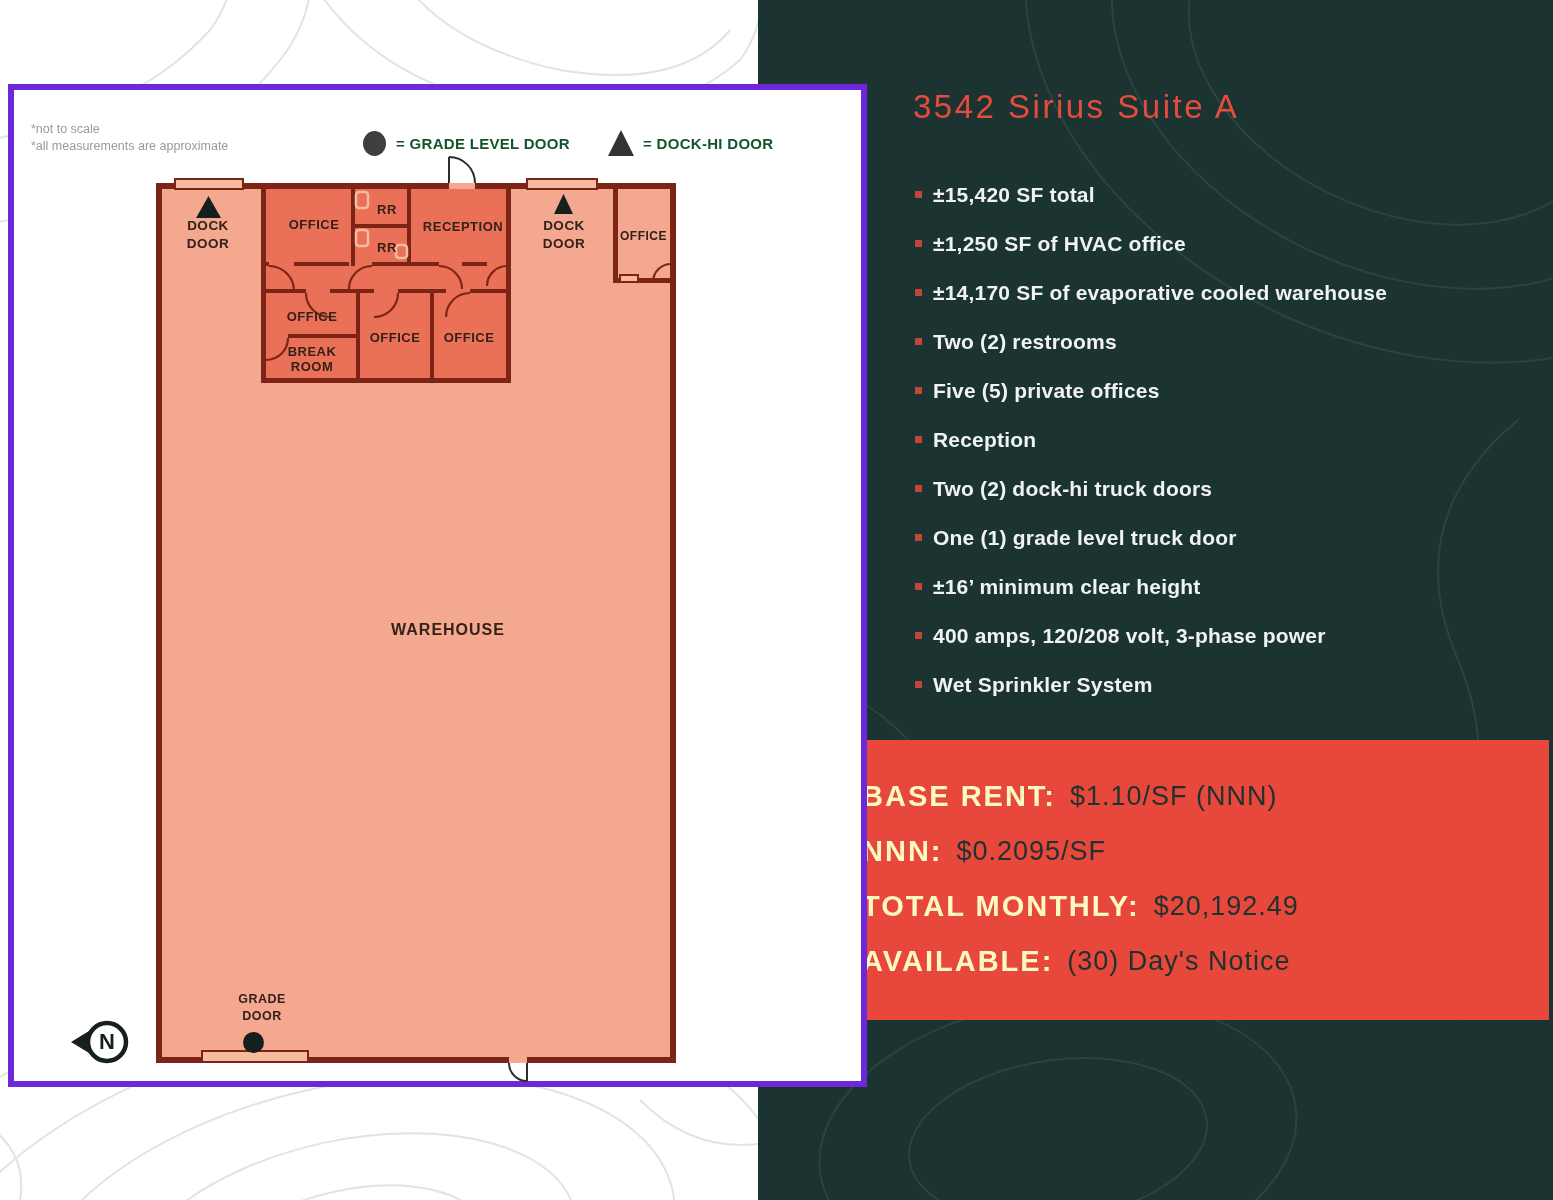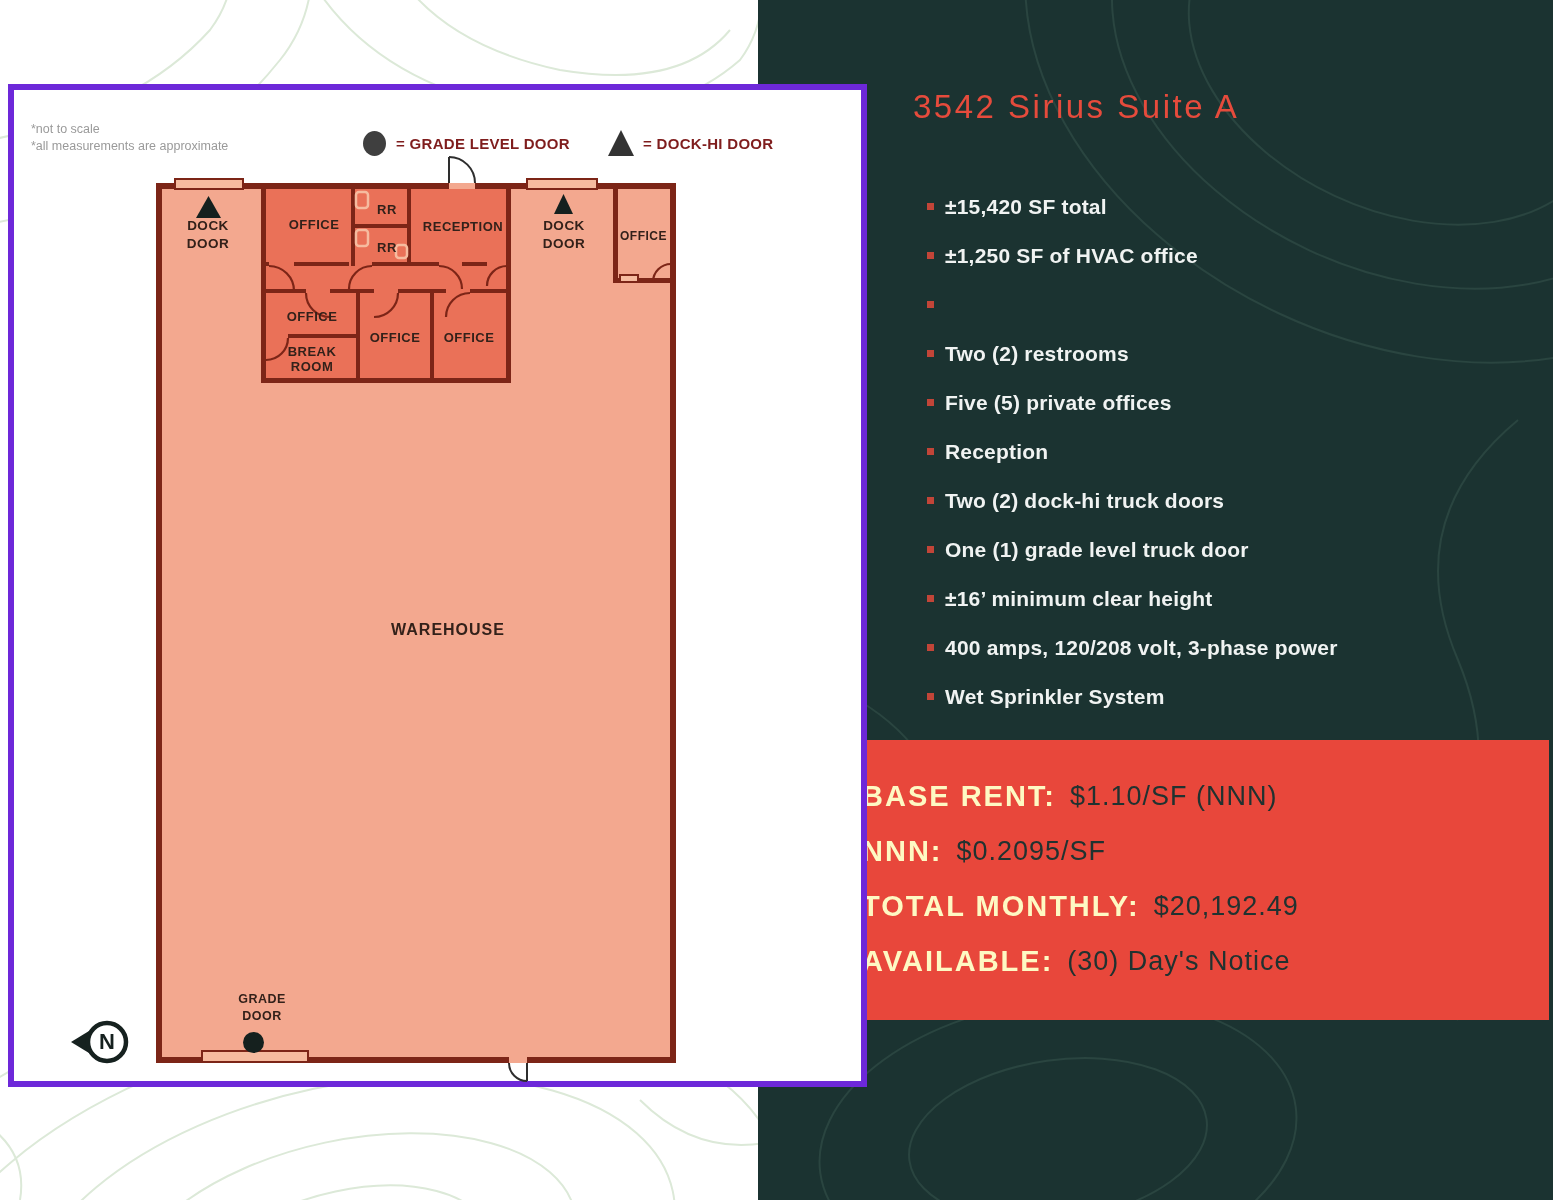--- a/index.html
+++ b/index.html
@@ -10,40 +10,40 @@
   }
   svg{display:block;}
   
   .contours-light{position:absolute;left:0;top:0;z-index:0;}
   
   .dark-panel{position:absolute;left:758px;top:0;width:795px;height:1200px;
     background:#1b3331;z-index:1;}
   .contours-dark{position:absolute;left:0;top:0;}
   .panel-title{position:absolute;left:155px;top:88px;font-size:33px;
     letter-spacing:2.5px;color:#e64b3c;font-weight:400;white-space:nowrap;}
-  .bullets{position:absolute;left:157px;top:170px;margin:12px;padding:0;list-style:none;}
+  .bullets{position:absolute;left:157px;top:170px;margin:0;padding:0;list-style:none;}
   .bullet{height:49px;display:flex;align-items:center;}
   .sq{width:7px;height:7px;background:#c24538;margin-right:11px;flex:0 0 auto;}
   .btxt{font-size:21px;font-weight:bold;color:#f0f3f2;letter-spacing:0.2px;white-space:nowrap;}
   
   .banner{position:absolute;left:46px;top:740px;width:745px;height:280px;
     background:#e8473b;}
   .banner-rows{margin:0;padding:29px 0 0 58px;list-style:none;}
   .banner-row{height:55px;display:flex;align-items:center;white-space:nowrap;}
   .banner-label{font-size:29px;font-weight:bold;color:#fef9c3;letter-spacing:2px;margin-right:14px;}
   .banner-value{font-size:27px;color:#203230;letter-spacing:1px;}
   
   .card{position:absolute;left:8px;top:84px;width:859px;height:1003px;
     background:#ffffff;border:6px solid #6d28d9;box-sizing:border-box;z-index:2;}
   .card-inner{position:absolute;left:0;top:0;width:853px;height:997px;}
   .disclaimer{position:absolute;left:17px;top:31px;font-size:12.5px;color:#9a9a9a;
     line-height:17px;}
   .legend-circle{position:absolute;left:349px;top:41px;width:23px;height:25px;
     border-radius:50%;background:#3f3f3f;}
-  .legend-text{position:absolute;top:45px;font-size:15px;font-weight:bold;color:#7f1d1d;
+  .legend-text{position:absolute;top:45px;font-size:15px;font-weight:bold;color:#14532d;
     letter-spacing:0.3px;white-space:nowrap;}
   .legend-grade-text{left:382px;}
   .legend-dock-text{left:629px;}
   .legend-triangle{position:absolute;left:594px;top:40px;width:0;height:0;
     border-left:13px solid transparent;border-right:13px solid transparent;
     border-bottom:26px solid #333333;}
   
   .plan-outer{position:absolute;left:142px;top:93px;width:520px;height:880px;
     box-sizing:border-box;border:6px solid #7c2517;background:#f3a88f;}
   .office-block{position:absolute;left:247px;top:99px;width:250px;height:194px;
@@ -107,20 +107,21 @@
     <li class="bullet">
         <span class="sq"></span>
         <span class="btxt">±15,420 SF total</span>
       </li>
     <li class="bullet">
         <span class="sq"></span>
         <span class="btxt">±1,250 SF of HVAC office</span>
       </li>
     <li class="bullet">
         <span class="sq"></span>
+        <span class="btxt">±14,170 SF of evaporative cooled warehouse</span>
       </li>
     <li class="bullet">
         <span class="sq"></span>
         <span class="btxt">Two (2) restrooms</span>
       </li>
     <li class="bullet">
         <span class="sq"></span>
         <span class="btxt">Five (5) private offices</span>
       </li>
     <li class="bullet">

